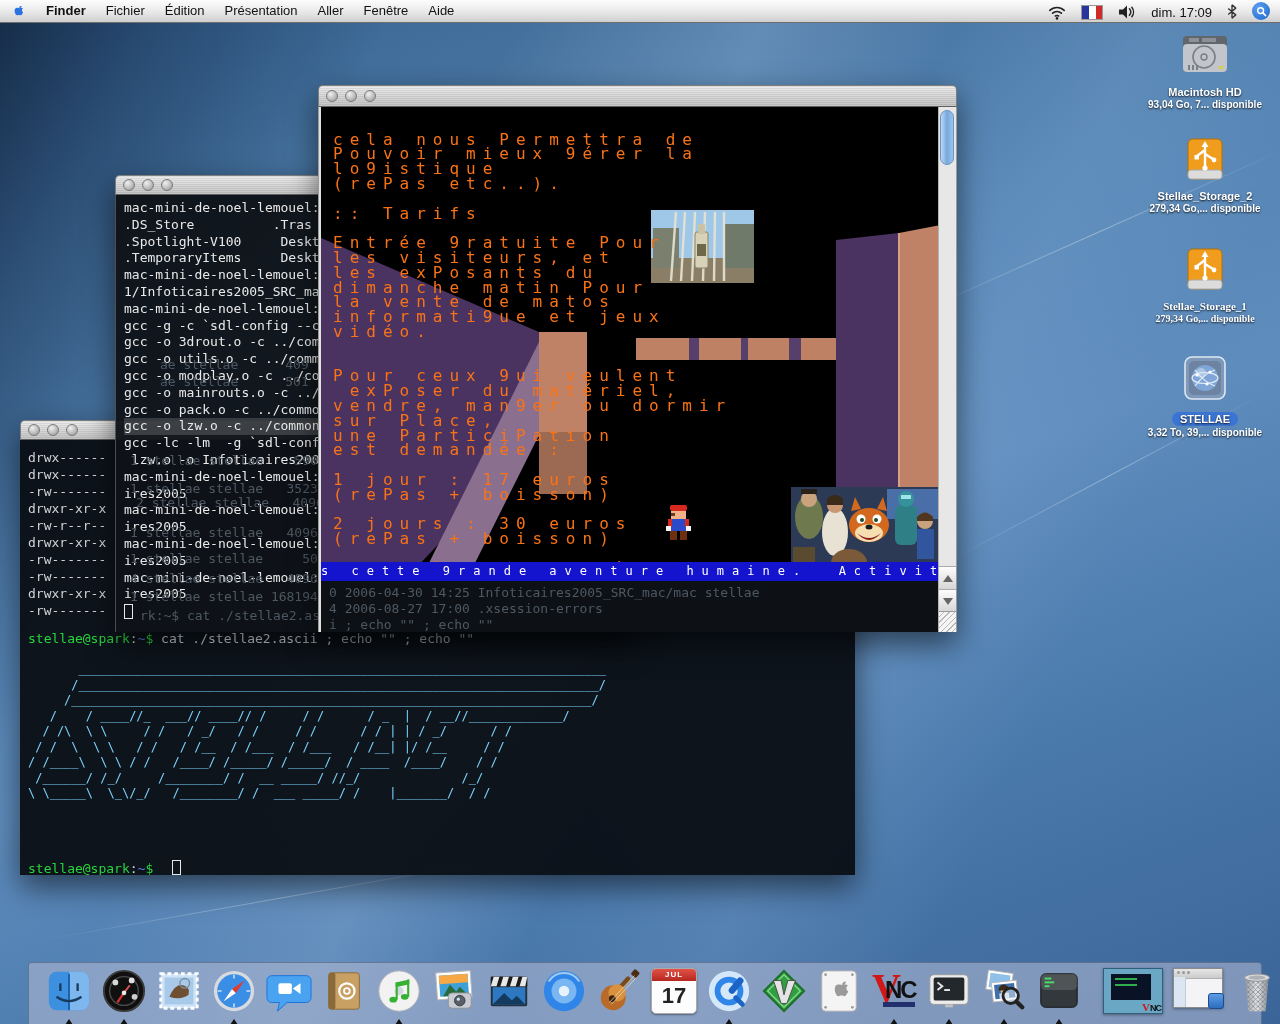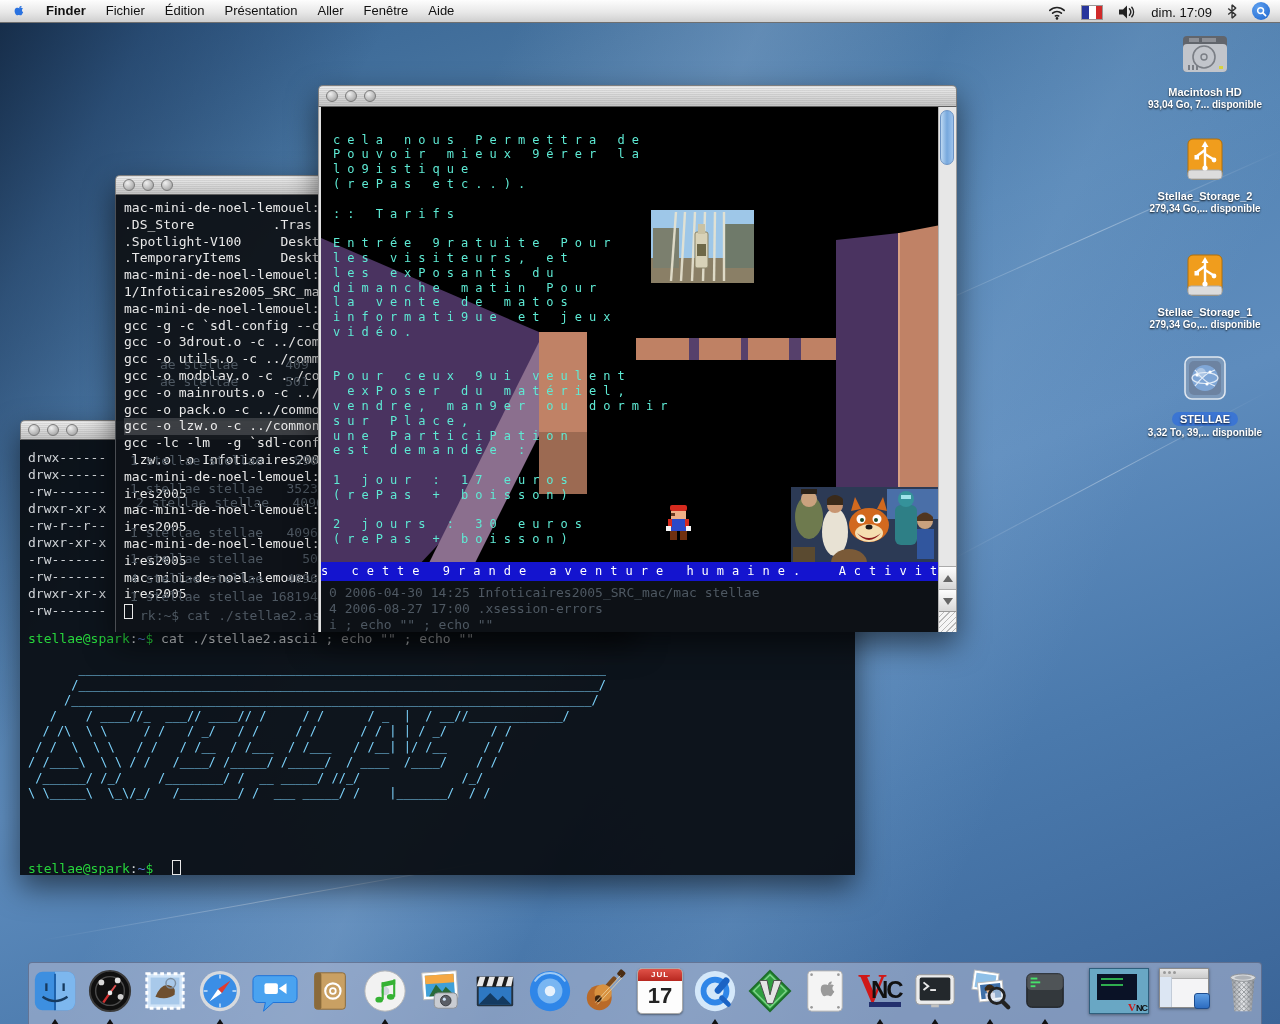--- a/index.html
+++ b/index.html
@@ -50,38 +50,38 @@
   #win-stellae .ascii{position:absolute;left:8px;top:222px;font-size:12px;line-height:15.5px;color:#7dd3fc;}
   #win-stellae .prompt2{position:absolute;left:8px;top:420px;white-space:pre;}
   #win-stellae .prompt1{position:absolute;left:8px;top:190px;white-space:pre;}
   
   #win-game{left:318px;top:85px;width:639px;height:547px;z-index:30;}
   #win-game .titlebar{height:22px;}
   #win-game .content{display:flex;height:525px;border-left:1px solid #9a9a9a;border-right:1px solid #9a9a9a;box-sizing:border-box;background:#000;}
   #game-screen{position:relative;width:620px;height:525px;overflow:hidden;background:#000;border-left:2px solid #e0e0e0;box-sizing:border-box;}
   #game-screen svg.maze{position:absolute;left:0;top:0;}
   #game-text{position:absolute;left:12px;top:-4px;font-family:"DejaVu Sans Mono",monospace;
-    font-size:12px;line-height:14.8px;letter-spacing:7px;color:#5eead4;white-space:pre;}
+    font-size:16px;line-height:14.8px;letter-spacing:7px;color:#f97316;white-space:pre;}
   #ticker{position:absolute;left:0;top:455px;width:620px;height:19px;background:#1414cf;color:#fff;
     font-family:"DejaVu Sans Mono",monospace;font-size:12px;letter-spacing:8px;line-height:19px;white-space:pre;overflow:hidden;}
   #game-bottom{position:absolute;left:0;top:474px;width:620px;height:51px;background:#0d1116;}
   #game-bottom .ghost{font-size:13px;}
   .scrollbar{width:17px;background:#e7e7e7;border-left:1px solid #b5b5b5;position:relative;}
   .sb-thumb{position:absolute;left:1px;top:3px;width:14px;height:55px;border-radius:7px;
     background:linear-gradient(90deg,#bcd8f2,#77a8dd 50%,#9cc3ee);border:1px solid #6b93c4;box-sizing:border-box;}
   .sb-btn{position:absolute;left:0;width:17px;height:22px;background:linear-gradient(#fdfdfd,#d6d6d6);border-top:1px solid #aaa;display:flex;align-items:center;justify-content:center;}
   .sb-btn i{width:0;height:0;border-left:5px solid transparent;border-right:5px solid transparent;}
   .sb-up i{border-bottom:7px solid #666;} .sb-down i{border-top:7px solid #666;}
   .grip{position:absolute;left:0;bottom:0;width:17px;height:20px;
     background:repeating-linear-gradient(135deg,#f5f5f5 0 3px,#b9b9b9 3px 4px);border-top:1px solid #999;}
   
   #dock{position:absolute;left:28px;top:962px;width:1234px;height:62px;z-index:50;
     background:rgba(175,185,210,.58);border:1px solid rgba(70,80,110,.55);border-bottom:none;border-radius:4px 4px 0 0;
     display:flex;align-items:flex-start;padding-top:5px;box-sizing:border-box;}
-  .dock-apps{display:flex;padding-left:2px;gap:7px;}
+  .dock-apps{display:flex;padding-left:16px;gap:7px;}
   .dock-item{width:48px;height:54px;position:relative;display:flex;flex-direction:column;align-items:center;}
   .dock-item svg{display:block;}
   .run{position:absolute;bottom:-3px;left:50%;margin-left:-4px;width:0;height:0;
     border-left:4px solid transparent;border-right:4px solid transparent;border-bottom:6px solid #111;}
   .dock-sep{width:1px;height:52px;background:rgba(40,50,80,.6);margin:0 10px;}
   .dock-right{display:flex;gap:10px;align-items:flex-start;}
   
   .ical{width:44px;height:44px;background:#fdfdfd;border:1px solid #aaa;border-radius:5px;overflow:hidden;box-shadow:0 1px 2px rgba(0,0,0,.4);}
   .ical-top{height:12px;background:linear-gradient(#e05248,#b7271f);color:#fff;font-size:8px;font-weight:bold;text-align:center;line-height:12px;letter-spacing:1px;}
   .ical-day{font-size:22px;font-weight:bold;color:#222;text-align:center;line-height:30px;}
@@ -187,21 +187,21 @@
     </g>
     <polygon points="25,4 21.5,10 28.5,10" fill="#fff"></polygon>
     <rect x="14.5" y="18" width="4.5" height="4.5" fill="#fff"></rect>
     <circle cx="34" cy="23" r="2.4" fill="#fff"></circle>
       <circle cx="25" cy="31" r="2.6" fill="#fff"></circle>
   </svg>
   <div class="lbl">Stellae_Storage_2</div>
   <div class="info">279,34 Go,... disponible</div>
 </div>
 
-<div class="dicon" style="left:1140px;top:252px;">
+<div class="dicon" style="left:1140px;top:246px;font-family:Liberation Serif, serif;">
   <svg width="50" height="48" viewBox="0 0 50 46">
     <rect x="8" y="2" width="34" height="40" rx="5" fill="#f09d1d" stroke="#b06f0a"></rect>
     <rect x="8" y="33" width="34" height="9" rx="3" fill="#dcdcdc" stroke="#aaa"></rect>
     <g stroke="#fff" stroke-width="2.4" fill="none">
       <path d="M25 30 V9"></path>
         <path d="M25 13 L17 19"></path>
         <path d="M25 17 L33 22"></path>
     </g>
     <polygon points="25,4 21.5,10 28.5,10" fill="#fff"></polygon>
     <rect x="14.5" y="18" width="4.5" height="4.5" fill="#fff"></rect>

